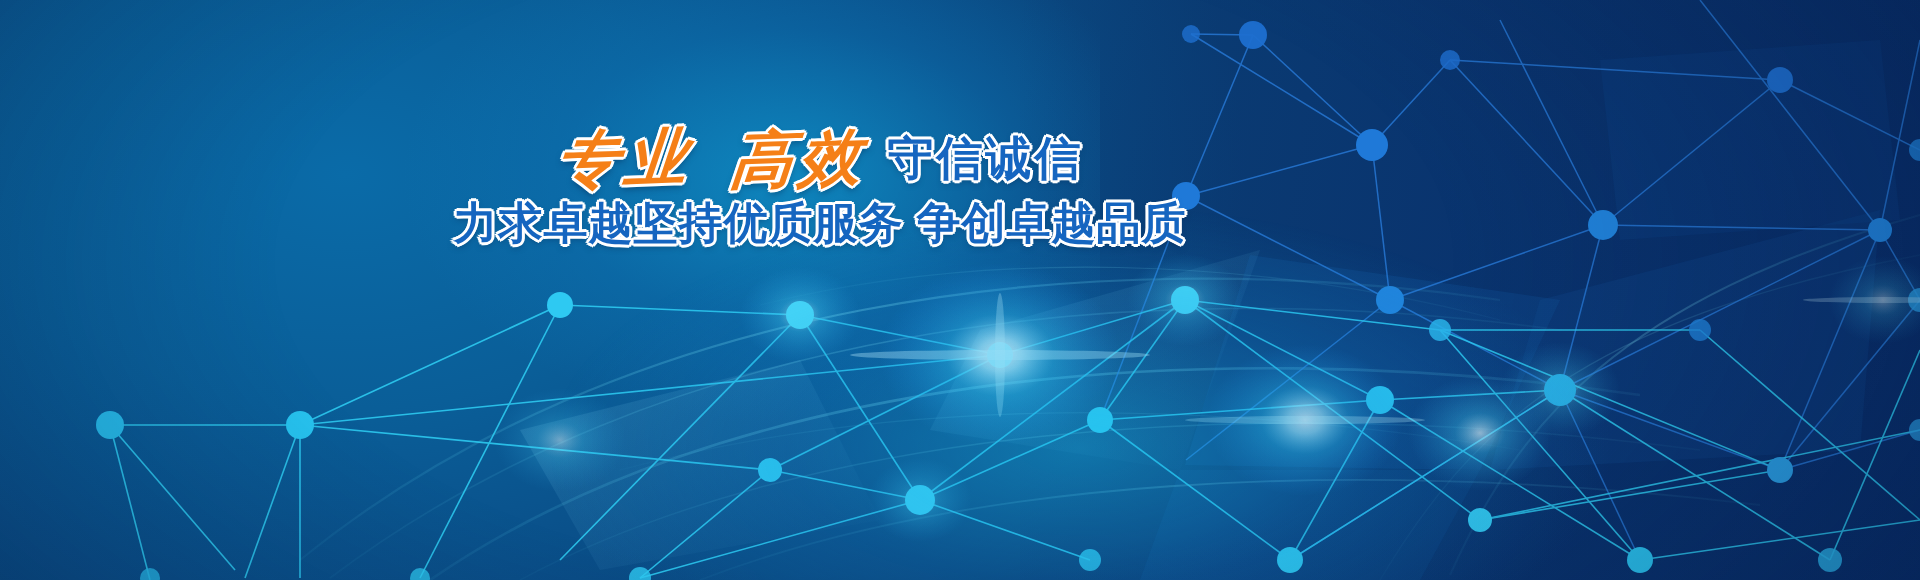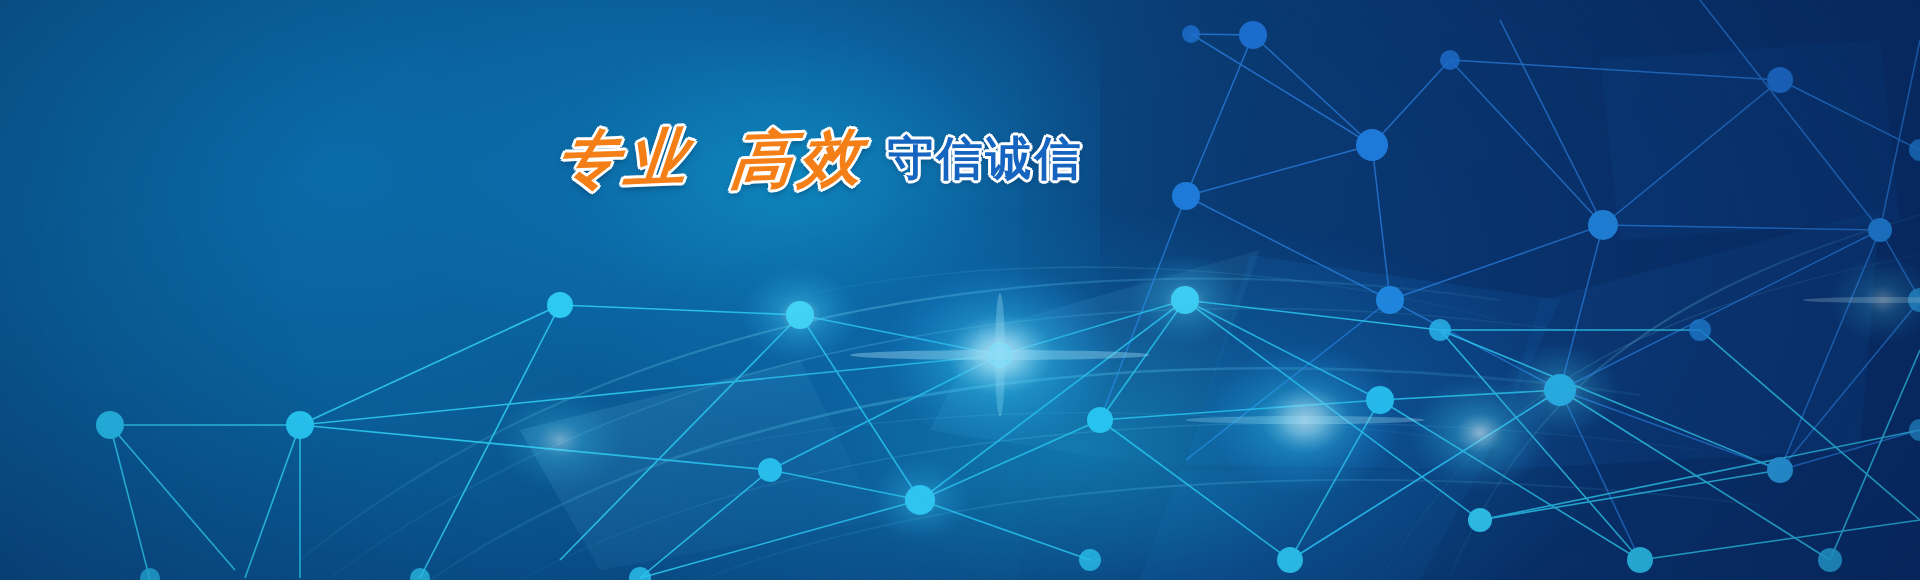--- a/index.html
+++ b/index.html
@@ -282,15 +282,16 @@
 
   <div class="bg-bottomglow"></div>
   <div class="bg-vignette"></div>
 
   <div id="headline">
     <div class="line1">
       <span class="cal">专业</span>
       <span class="cal" style="margin-left:34px;">高效</span>
       <span class="sub1">守信诚信</span>
     </div>
+    <div class="line2">力求卓越坚持优质服务  争创卓越品质</div>
   </div>
 
 </div>
 
 </body></html>

